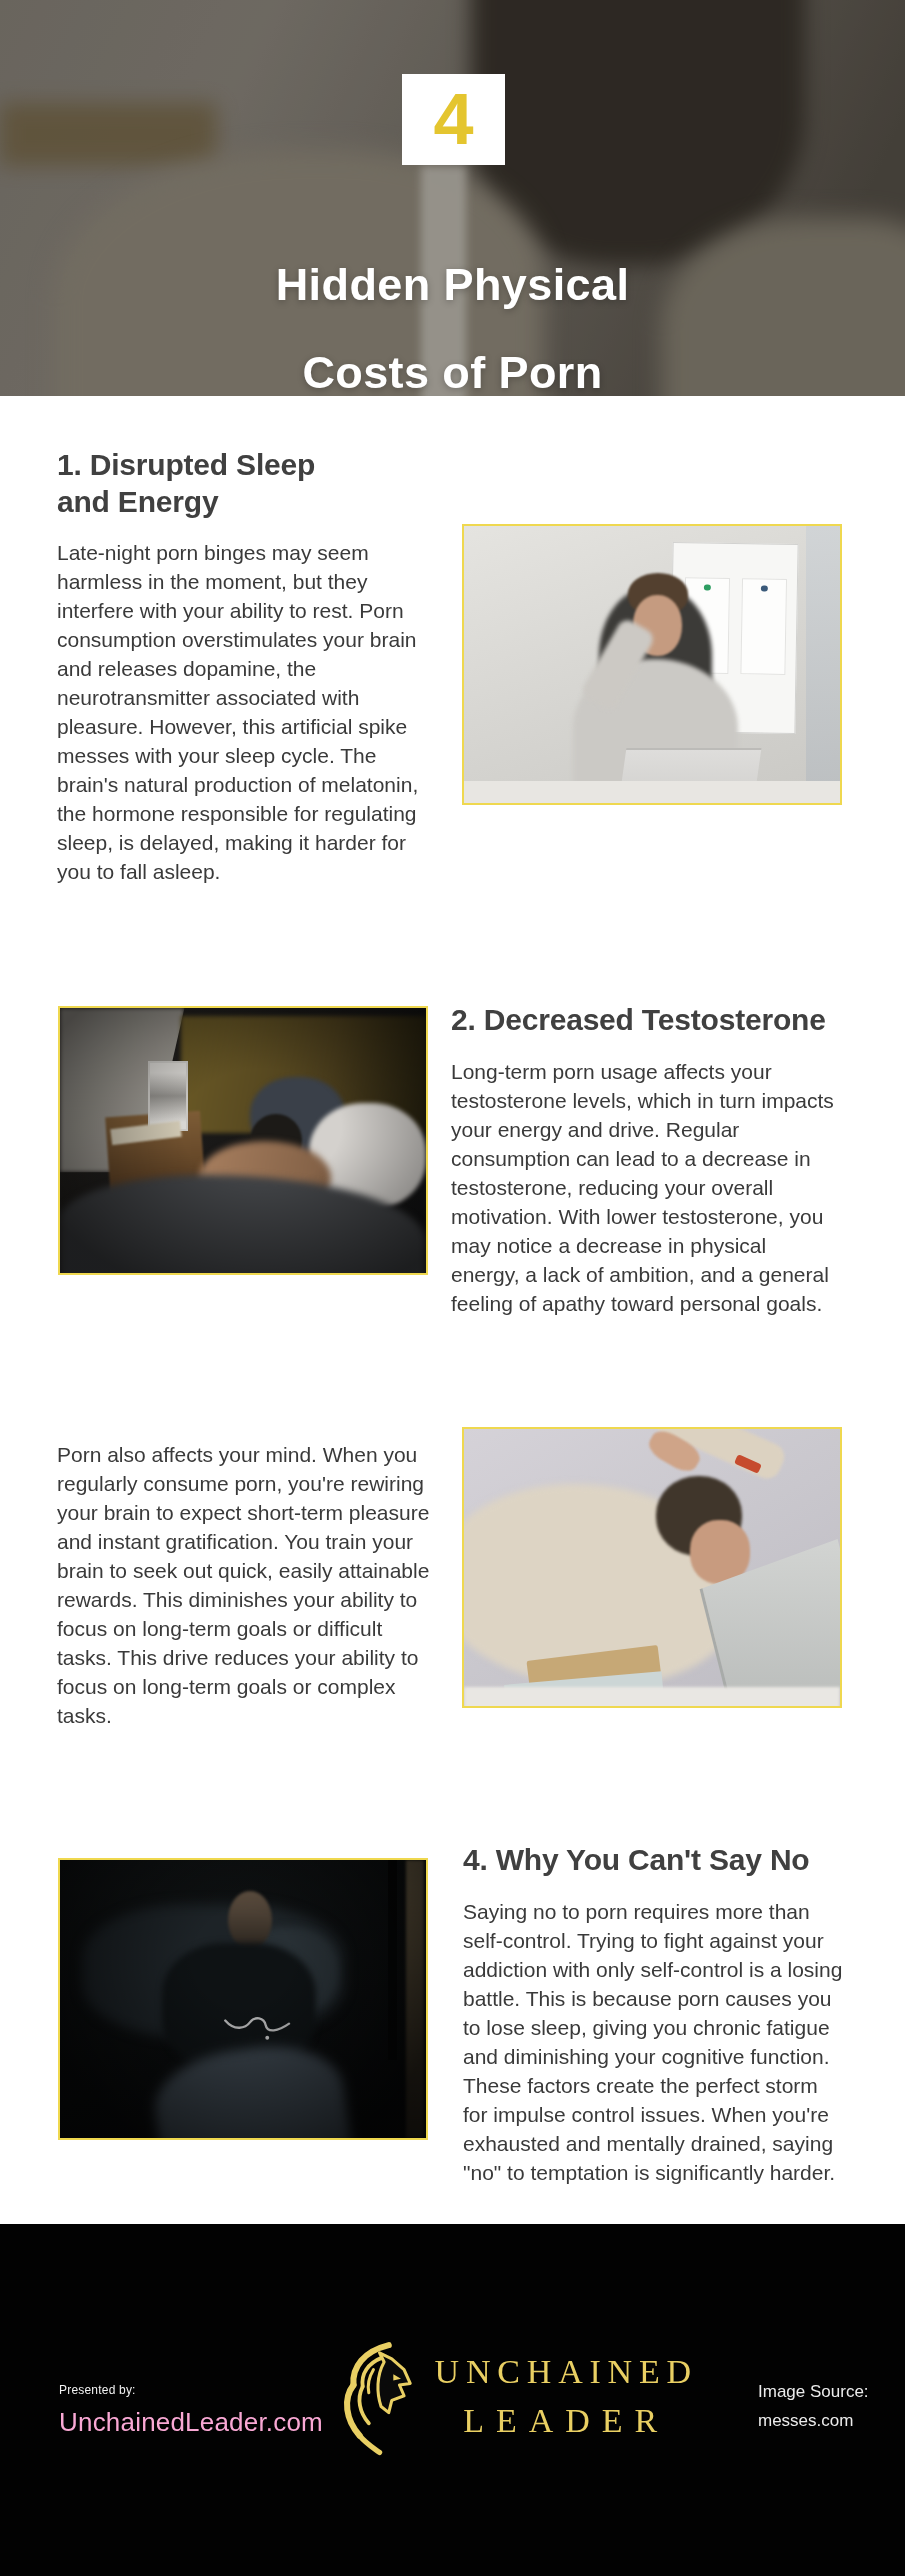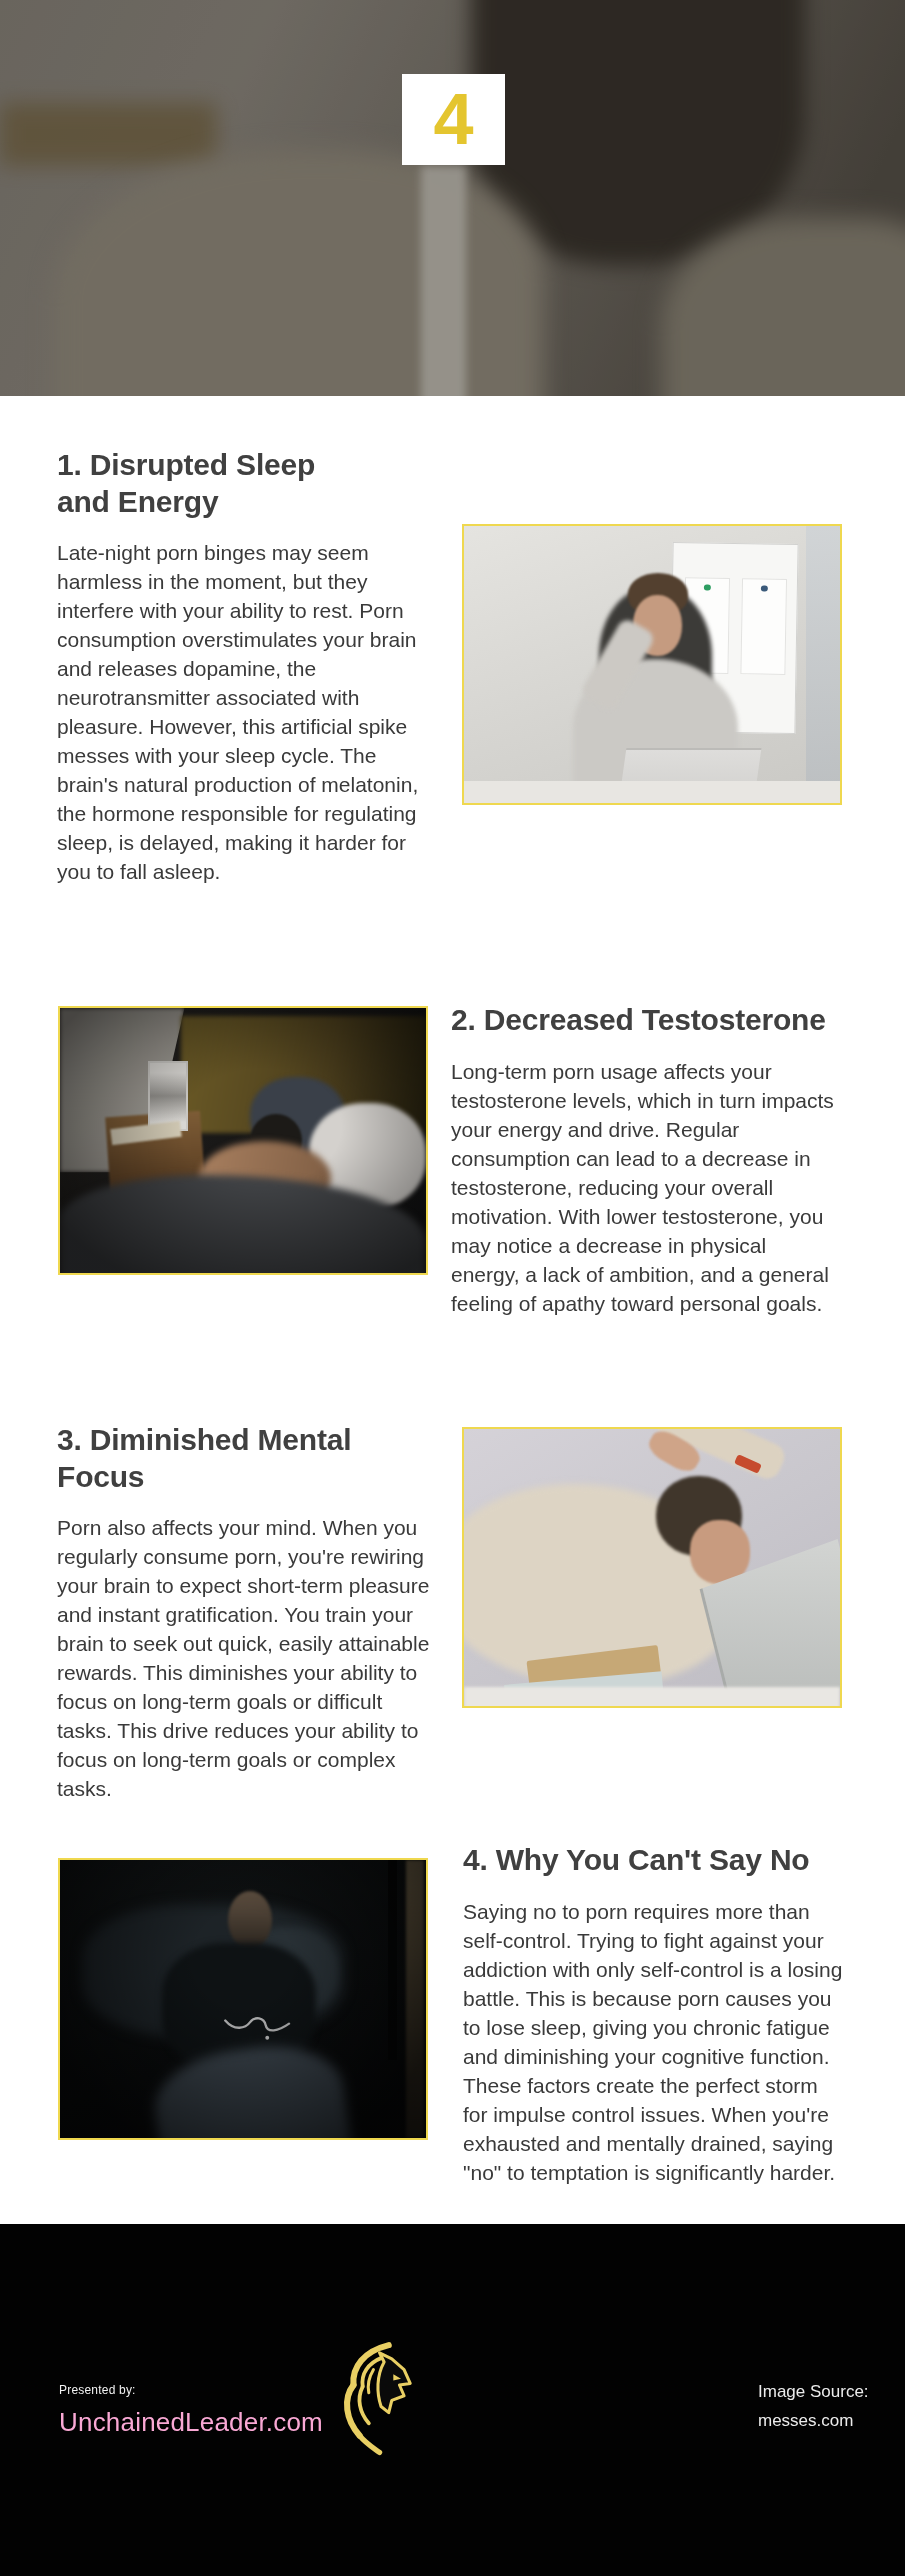--- a/index.html
+++ b/index.html
@@ -112,20 +112,22 @@
     <div class="shape hero-base"></div>
     <div class="shape hero-shelf"></div>
     <div class="shape hero-hair"></div>
     <div class="shape hero-jacket"></div>
     <div class="shape hero-arm"></div>
     <div class="shape hero-pole"></div>
     <div class="shape hero-overlay"></div>
     <div class="badge">
       <div class="badge-number">4</div>
     </div>
+    <div class="hero-title">Hidden Physical
+Costs of Porn</div>
   </div>
 
   <div class="text-col s1-text">
     <div class="heading">1. Disrupted Sleep
 and Energy</div>
     <div class="body-text">Late-night porn binges may seem harmless in the moment, but they interfere with your ability to rest. Porn consumption overstimulates your brain and releases dopamine, the neurotransmitter associated with pleasure. However, this artificial spike messes with your sleep cycle. The brain's natural production of melatonin, the hormone responsible for regulating sleep, is delayed, making it harder for you to fall asleep.</div>
   </div>
   <div class="photo s1-photo" title="Tired man rubbing his head at a desk with a laptop and whiteboard">
     <div class="shape p1-bg"></div>
     <div class="shape p1-window"></div>
@@ -159,21 +161,20 @@
     <div class="shape p2-back"></div>
     <div class="shape p2-blanket"></div>
     <div class="shape p2-vig"></div>
   </div>
   <div class="text-col s2-text">
     <div class="heading">2. Decreased Testosterone</div>
     <div class="body-text">Long-term porn usage affects your testosterone levels, which in turn impacts your energy and drive. Regular consumption can lead to a decrease in testosterone, reducing your overall motivation. With lower testosterone, you may notice a decrease in physical energy, a lack of ambition, and a general feeling of apathy toward personal goals.</div>
   </div>
 
   <div class="text-col s3-text">
-    <div class="heading">3. Diminished Mental Focus</div>
     <div class="body-text">Porn also affects your mind. When you regularly consume porn, you're rewiring your brain to expect short-term pleasure and instant gratification. You train your brain to seek out quick, easily attainable rewards. This diminishes your ability to focus on long-term goals or difficult tasks. This drive reduces your ability to focus on long-term goals or complex tasks.</div>
   </div>
   <div class="photo s3-photo" title="Exhausted man slumped sideways on a desk in front of a laptop">
     <div class="shape p3-bg"></div>
     <div class="shape p3-shirt"></div>
     <div class="shape p3-arm"></div>
     <div class="shape p3-hand"></div>
     <div class="shape p3-bracelet"></div>
     <div class="shape p3-hair"></div>
     <div class="shape p3-face"></div>
@@ -214,20 +215,24 @@
           <path d="M74 8 C42 16 26 36 28 60" stroke-width="8"></path>
           <path d="M28 60 C14 78 18 106 36 126" stroke-width="8"></path>
           <path d="M36 126 C44 136 54 142 62 148" stroke-width="7"></path>
           <path d="M66 24 C46 32 38 46 40 62" stroke-width="5"></path>
           <path d="M40 62 C32 78 36 96 48 110" stroke-width="5"></path>
           <path d="M54 40 C48 50 46 60 48 70" stroke-width="4"></path>
         </g>
         <path d="M68 30 L62 18 L78 26 L94 40 L102 58 L88 60 L94 74 L78 80 L74 96 L64 88 C58 70 58 48 68 30 Z" fill="#0a0a0a" stroke="#e9cf63" stroke-width="4" stroke-linejoin="round"></path>
         <path d="M80 46 L90 52 L80 54 Z" fill="#e9cf63"></path>
       </svg>
+      <div class="brand-text">
+        <div class="brand-line1">UNCHAINED</div>
+        <div class="brand-line2">LEADER</div>
+      </div>
     </div>
     <div class="source">
       <div>Image Source:</div>
       <div>messes.com</div>
     </div>
   </div>
 
 </div>
 
 

